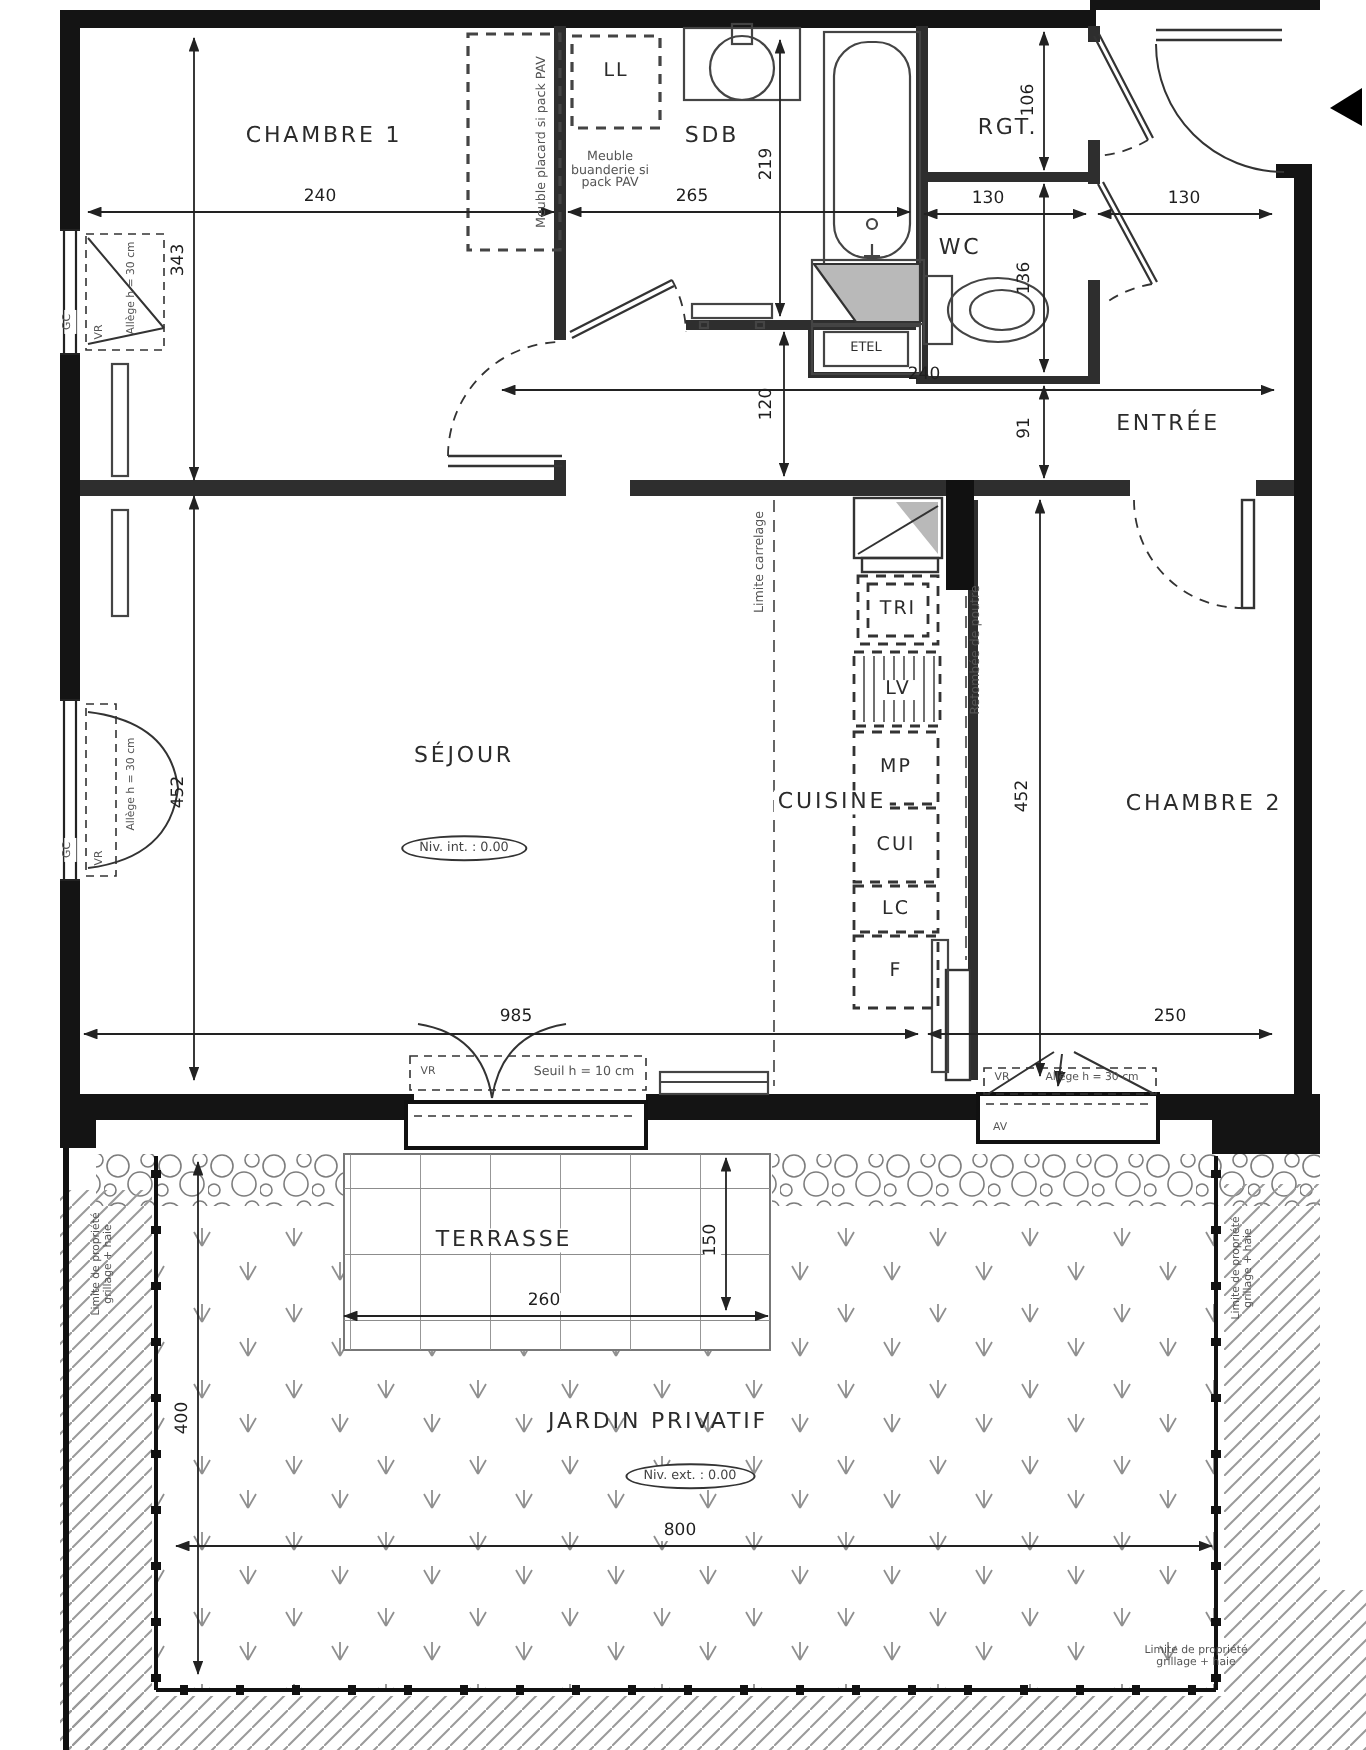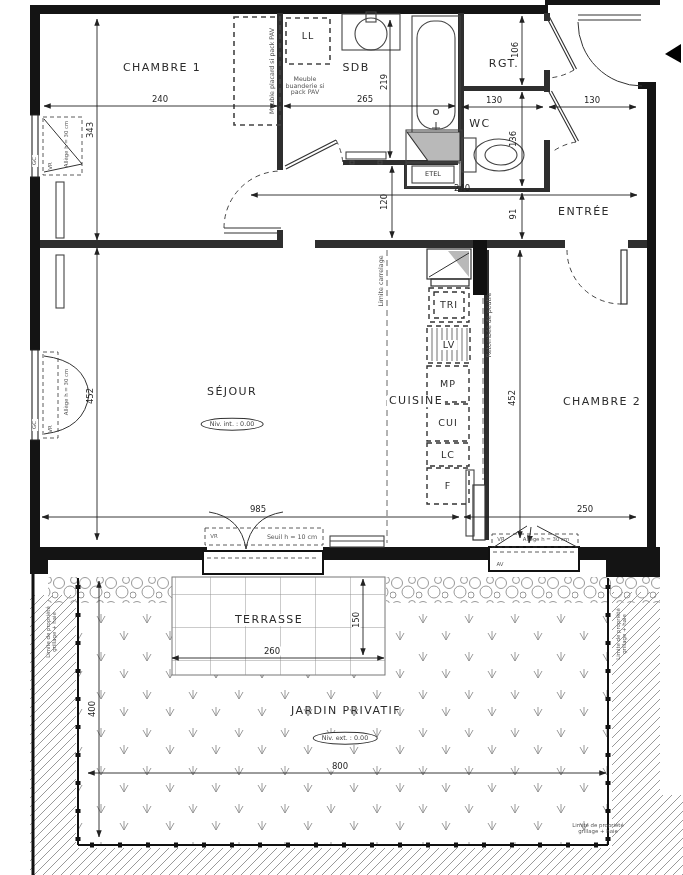--- a/index.html
+++ b/index.html
@@ -262,25 +262,25 @@
   </g>
 
   <polygon points="681,44 665,54 681,63" fill="#000"></polygon>
 </svg>
 
 <div class="lbl room" style="left:162px;top:68px">CHAMBRE 1</div>
 <div class="lbl room" style="left:356px;top:68px">SDB</div>
 <div class="lbl room" style="left:504px;top:64px">RGT.</div>
 <div class="lbl room" style="left:480px;top:124px">WC</div>
 <div class="lbl room" style="left:584px;top:212px">ENTRÉE</div>
-<div class="lbl room" style="left:232px;top:392px">SÉJOUR</div>
+<div class="lbl room" style="left:232px;top:378px">SÉJOUR</div>
 <div class="lbl room bg" style="left:416px;top:401px">CUISINE</div>
 <div class="lbl room" style="left:602px;top:402px">CHAMBRE 2</div>
-<div class="lbl room bg" style="left:269px;top:620px">TERRASSE</div>
-<div class="lbl room" style="left:346px;top:711px">JARDIN PRIVATIF</div>
+<div class="lbl room bg" style="left:252px;top:620px">TERRASSE</div>
+<div class="lbl room" style="left:329px;top:711px">JARDIN PRIVATIF</div>
 <div class="lbl badge" style="left:232px;top:424px">Niv. int. : 0.00</div>
 <div class="lbl badge" style="left:345px;top:738px">Niv. ext. : 0.00</div>
 
 <div class="lbl eq" style="left:308px;top:36px">LL</div>
 <div class="lbl" style="left:433px;top:174px;font-size:6.5px">ETEL</div>
 <div class="lbl eq" style="left:449px;top:305px">TRI</div>
 <div class="lbl eq bg" style="left:449px;top:345px">LV</div>
 <div class="lbl eq" style="left:448px;top:384px">MP</div>
 <div class="lbl eq" style="left:448px;top:423px">CUI</div>
 <div class="lbl eq" style="left:448px;top:455px">LC</div>
@@ -312,21 +312,21 @@
 <div class="lbl v xs ctr" style="left:622px;top:634px">
   <div>Limite de propriété</div>
   <div>grillage + haie</div>
 </div>
 <div class="lbl xs ctr" style="left:598px;top:829px">
   <div>Limite de propriété</div>
   <div>grillage + haie</div>
 </div>
 
 <div class="lbl dim" style="left:160px;top:99px">240</div>
-<div class="lbl dim" style="left:365px;top:99px">265</div>
+<div class="lbl dim" style="left:346px;top:99px">265</div>
 <div class="lbl dim" style="left:494px;top:100px">130</div>
 <div class="lbl dim" style="left:592px;top:100px">130</div>
 <div class="lbl dim v" style="left:90px;top:130px">343</div>
 <div class="lbl dim v" style="left:384px;top:82px">219</div>
 <div class="lbl dim v" style="left:515px;top:50px">106</div>
 <div class="lbl dim v" style="left:513px;top:139px">136</div>
 <div class="lbl dim" style="left:462px;top:188px">240</div>
 <div class="lbl dim v" style="left:384px;top:202px">120</div>
 <div class="lbl dim v" style="left:513px;top:214px">91</div>
 <div class="lbl dim v" style="left:90px;top:396px">452</div>

